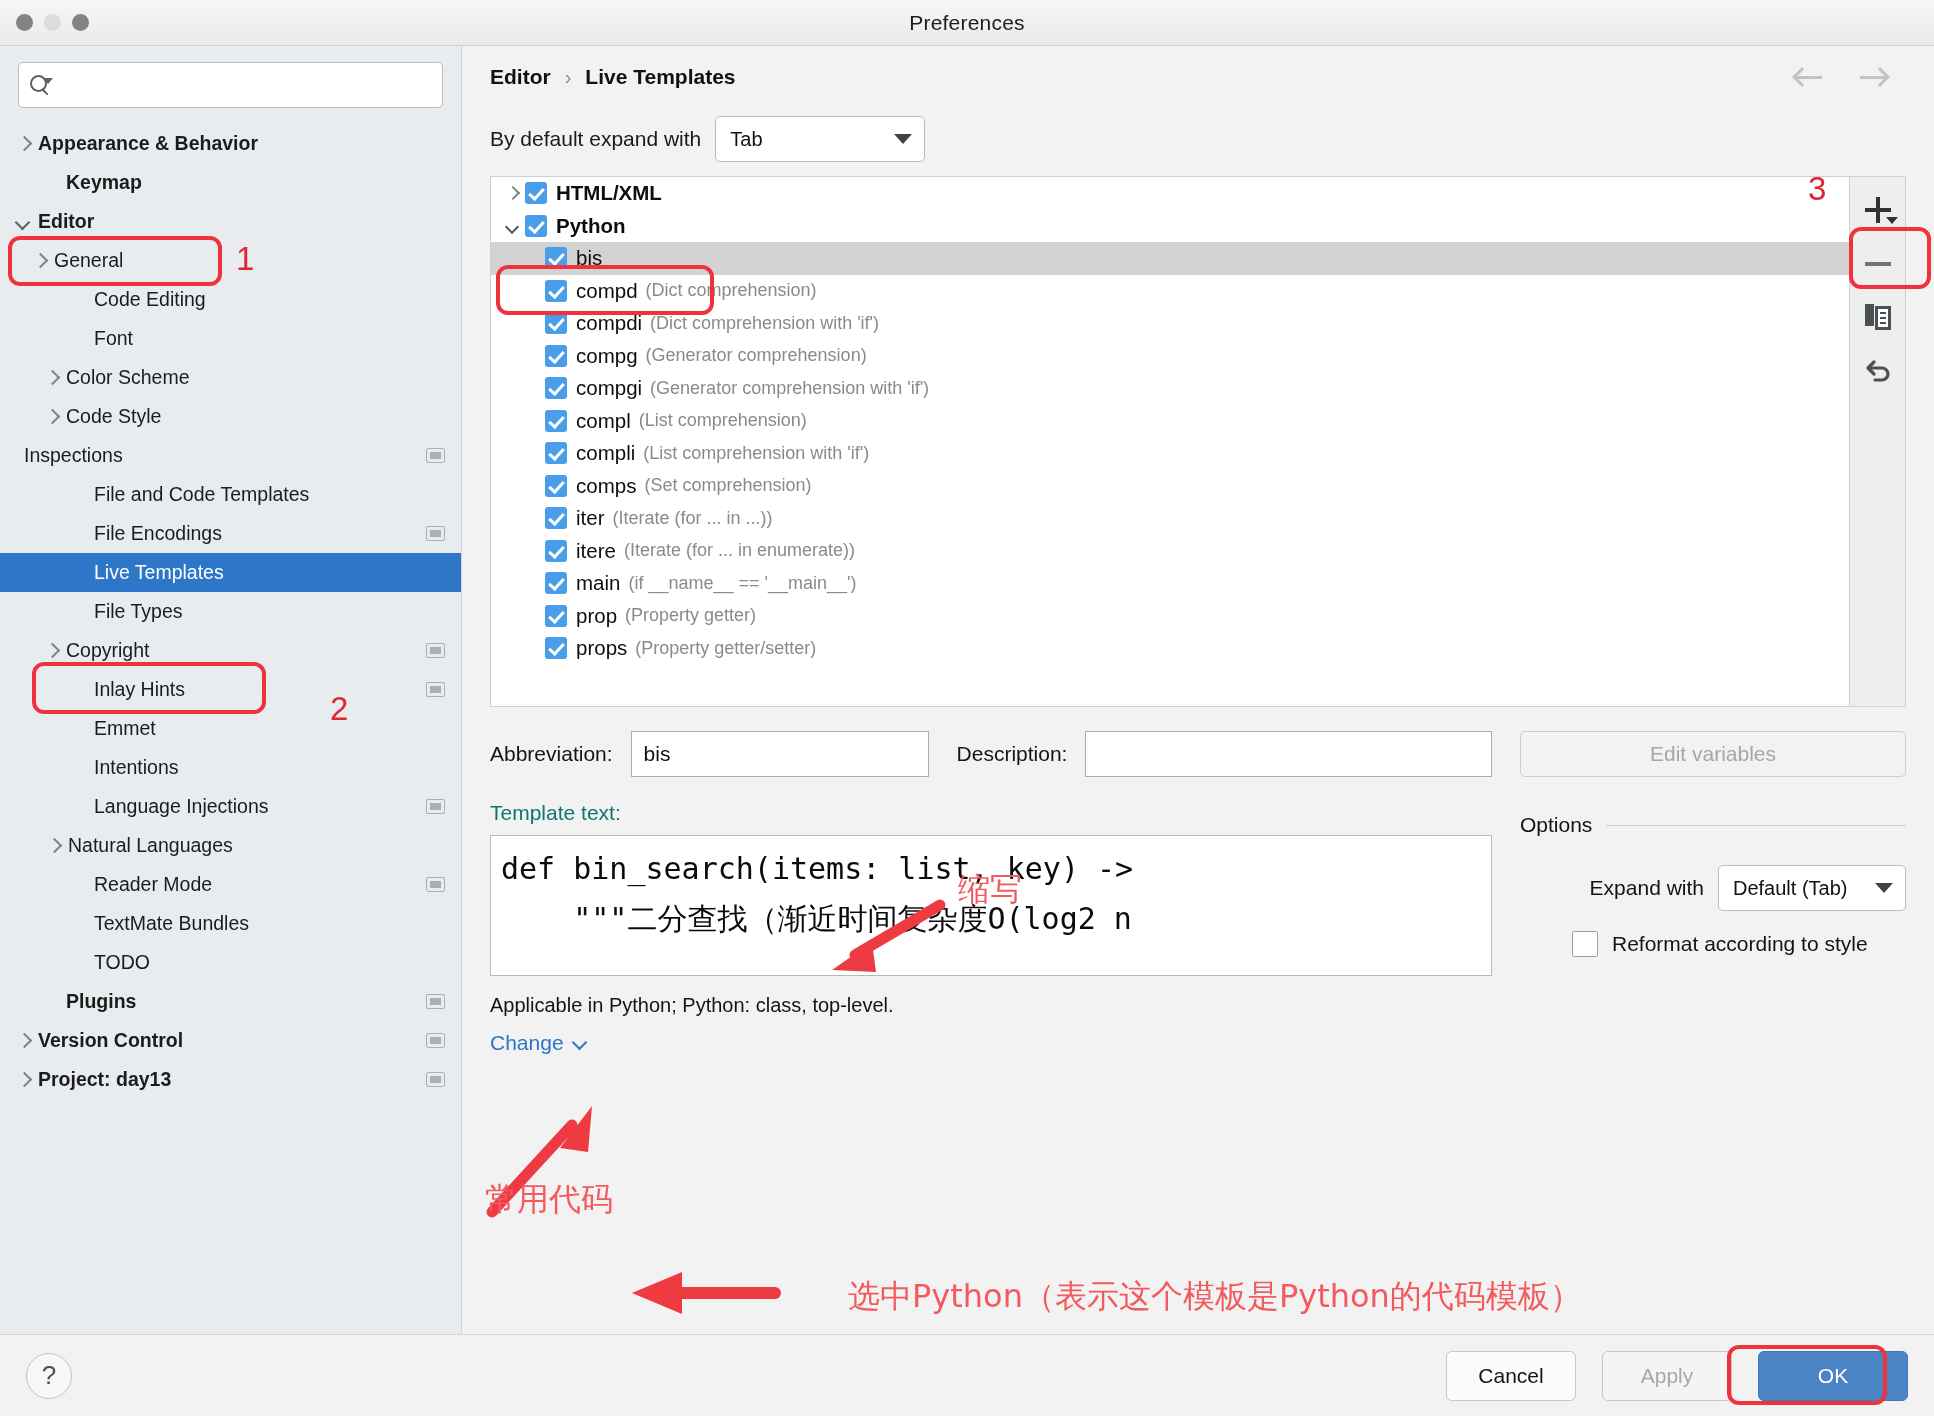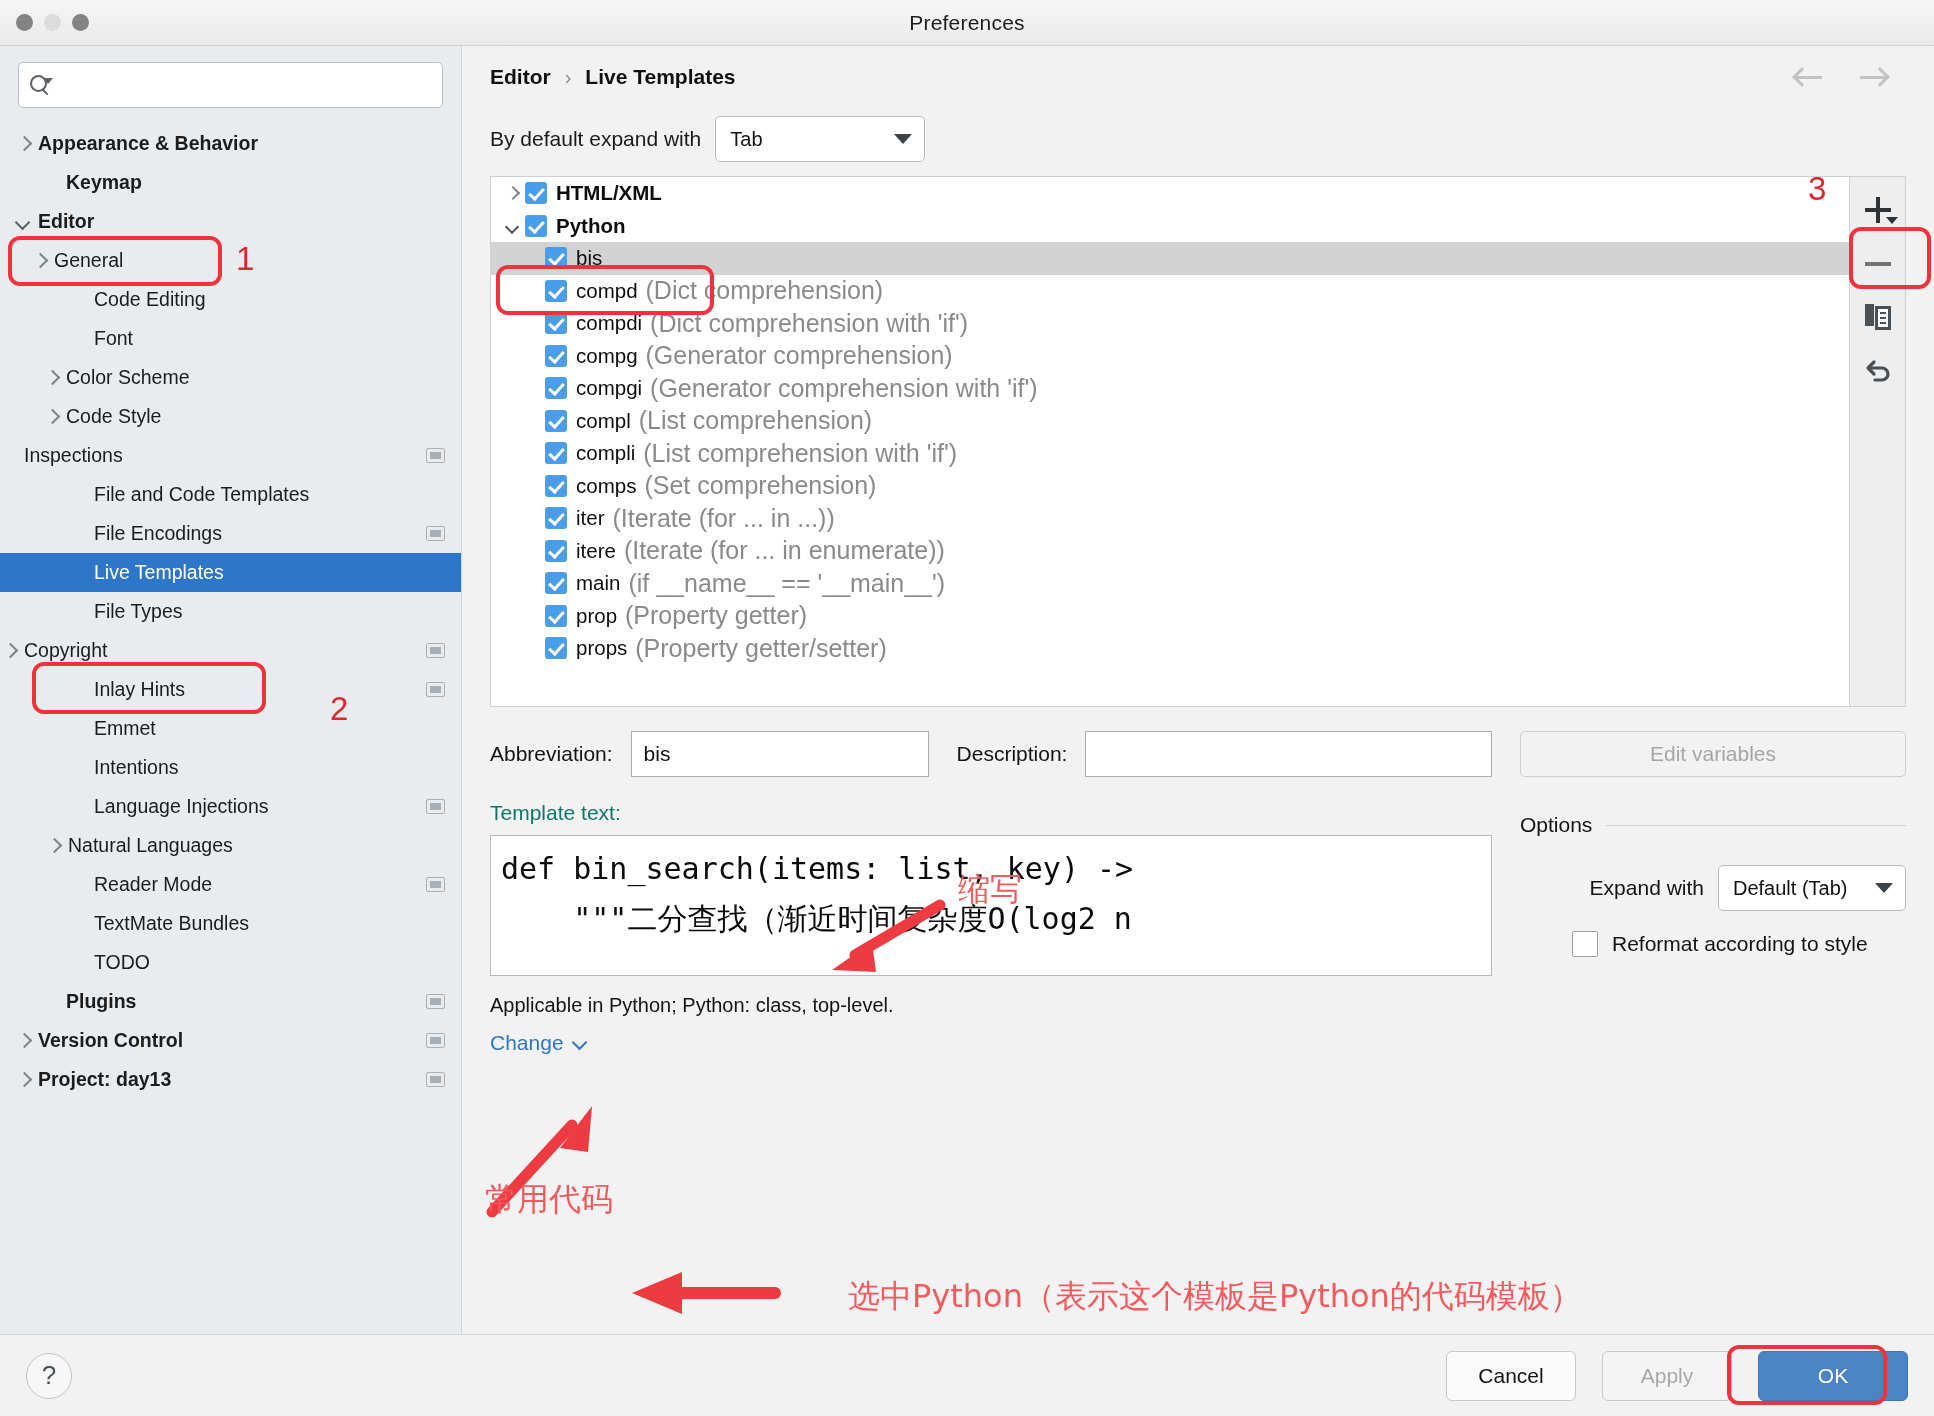--- a/index.html
+++ b/index.html
@@ -144,21 +144,21 @@
   .cbx {
     width:22px; height:22px; flex:0 0 22px; border-radius:3px; background:#4a9de8;
     position:relative; margin-right:9px;
   }
   .cbx::after {
     content:""; position:absolute; left:7px; top:3px; width:6px; height:12px;
     border-right:3px solid #fff; border-bottom:3px solid #fff; transform:rotate(42deg);
   }
   .lname { font-size:20.5px; color:#0e0e0e; }
   .lrow.group .lname { font-weight:bold; }
-  .ldesc { font-size:25px; color:#8a8a8a; margin-left:8px; }
+  .ldesc { font-size:18px; color:#8a8a8a; margin-left:8px; }
   .lindent2 { width:44px; flex:0 0 44px; }
 
   
   #list-toolbar {
     width:56px; flex:0 0 56px; background:#eeeeee;
     border:1px solid #cdd1d4; border-left:none;
     display:flex; flex-direction:column; align-items:center; padding-top:6px;
   }
   .tbtn { width:54px; height:54px; display:flex; align-items:center; justify-content:center; position:relative; }
   .ic-plus { position:relative; width:26px; height:26px; }
@@ -321,21 +321,21 @@
             <span class="badge"></span>
           </div>
           <div class="tnode selected" style="padding-left: 70px;">
             <span class="arrow"></span>
             <span class="tlabel">Live Templates</span>
           </div>
           <div class="tnode" style="padding-left: 70px;">
             <span class="arrow"></span>
             <span class="tlabel">File Types</span>
           </div>
-          <div class="tnode" style="">
+          <div class="tnode" style="padding-left: 42px;">
             <span class="arrow right"></span>
             <span class="tlabel">Copyright</span>
             <span class="badge"></span>
           </div>
           <div class="tnode" style="padding-left: 70px;">
             <span class="arrow"></span>
             <span class="tlabel">Inlay Hints</span>
             <span class="badge"></span>
           </div>
           <div class="tnode" style="padding-left: 70px;">

